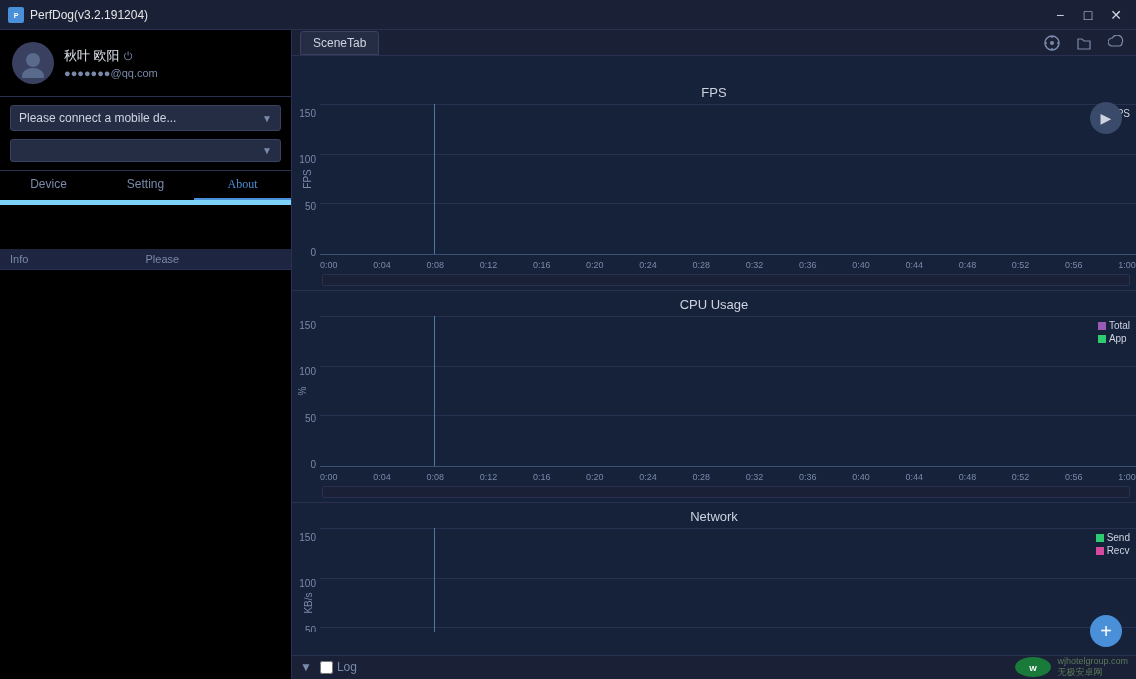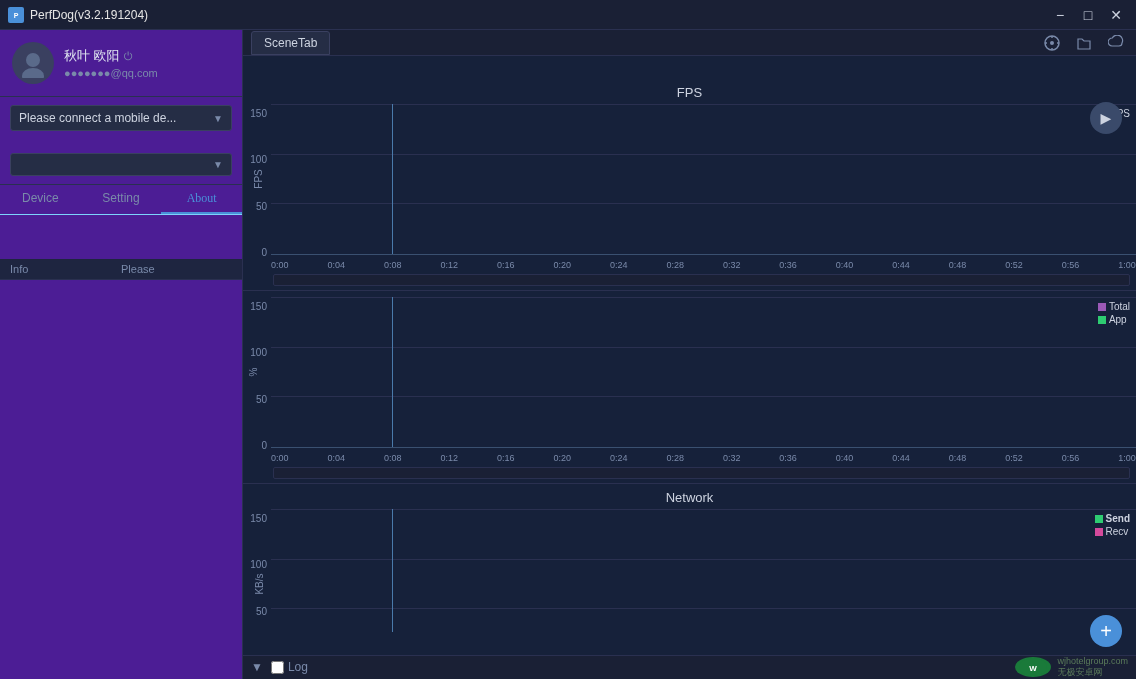--- a/index.html
+++ b/index.html
@@ -56,22 +56,22 @@
     }
 
     
     .main-layout {
       display: flex;
       height: calc(679px - 30px);
     }
 
     
     .sidebar {
-      width: 243px;
-      background: #4c1d95;
+      width: 292px;
+      background: #000000;
       border-right: 1px solid #2a3050;
       display: flex;
       flex-direction: column;
       flex-shrink: 0;
     }
 
     
     .profile-section {
       padding: 12px;
       display: flex;
@@ -121,32 +121,32 @@
       background: #252d45;
       border: 1px solid #3a4060;
       color: #cdd3e0;
       padding: 5px 8px;
       border-radius: 3px;
       font-size: 12px;
       display: flex;
       align-items: center;
       justify-content: space-between;
       cursor: pointer;
-      margin-bottom: 22px;
+      margin-bottom: 8px;
     }
     .dropdown:last-child { margin-bottom: 0; }
     .dropdown-arrow {
       font-size: 10px;
       color: #7a8aaa;
     }
 
     
     .tabs-section {
       display: flex;
-      border-bottom: 1px solid #7dd3fc;
+      border-bottom: 5px solid #7dd3fc;
     }
     .tab {
       flex: 1;
       text-align: center;
       padding: 6px 4px;
       font-size: 12px;
       cursor: pointer;
       color: #7a8aaa;
       border-bottom: 2px solid transparent;
     }
@@ -454,20 +454,21 @@
           </div>
         </div>
 
         <div style="margin:0 6px 4px 30px;height:12px;background:#1a2035;border:1px solid #2a3050;border-radius:2px;position:relative;">
           <div style="position:absolute;left:2px;top:1px;height:calc(100%-2px);width:10px;background:#4a5a7a;border-radius:1px;"></div>
           <div style="position:absolute;right:2px;top:1px;height:calc(100%-2px);width:10px;background:#4a5a7a;border-radius:1px;"></div>
         </div>
       </div>
 
       <div class="chart-outer" style="padding: 6px 0 0 0; border-bottom: 1px solid #2a3050;">
+        <div class="chart-title">CPU Usage</div>
         <div class="chart-inner">
           <div class="chart-y-label">
             <span>150</span>
             <span>100</span>
             <span>50</span>
             <span>0</span>
           </div>
           <div style="position:relative; flex:1; height:150px; margin-bottom:20px;">
             <div style="position:absolute;top:0;left:0;right:0;height:1px;background:#2a3050;"></div>
             <div style="position:absolute;top:33%;left:0;right:0;height:1px;background:#2a3050;"></div>
@@ -526,21 +527,21 @@
             <div style="position:absolute;top:0;left:0;right:0;height:1px;background:#2a3050;"></div>
             <div style="position:absolute;top:33%;left:0;right:0;height:1px;background:#2a3050;"></div>
             <div style="position:absolute;top:66%;left:0;right:0;height:1px;background:#2a3050;"></div>
 
             <div style="position:absolute;top:0;bottom:0;left:14%;width:1px;background:#4a7aaa;"></div>
             <svg style="position:absolute;top:0;left:0;width:100%;height:100%;" preserveAspectRatio="none" viewBox="0 0 800 150">
             </svg>
             <div style="position:absolute;right:6px;top:4px;font-size:10px;">
               <div style="display:flex;align-items:center;gap:3px;margin-bottom:2px;">
                 <div style="width:8px;height:8px;background:#2ecc71;"></div>
-                <span style="color:#cdd3e0;font-weight:bold;">Send</span>
+                <span style="color:#cdd3e0;">Send</span>
               </div>
               <div style="display:flex;align-items:center;gap:3px;">
                 <div style="width:8px;height:8px;background:#d44a9c;"></div>
                 <span style="color:#cdd3e0;">Recv</span>
               </div>
             </div>
 
             <div style="position:absolute;left:-22px;top:50%;transform:translateY(-50%) rotate(-90deg);font-size:10px;color:#7a8aaa;white-space:nowrap;">KB/s</div>
           </div>
         </div>

